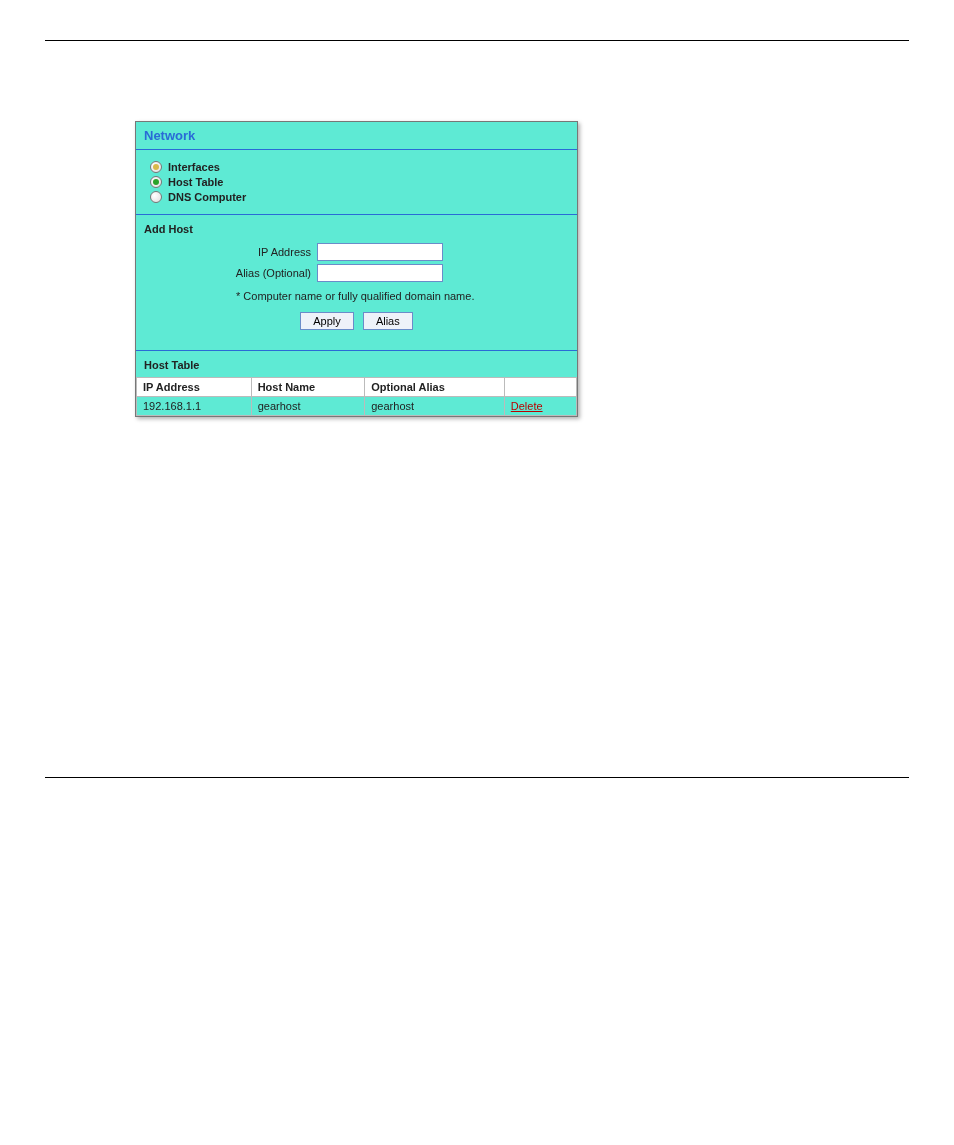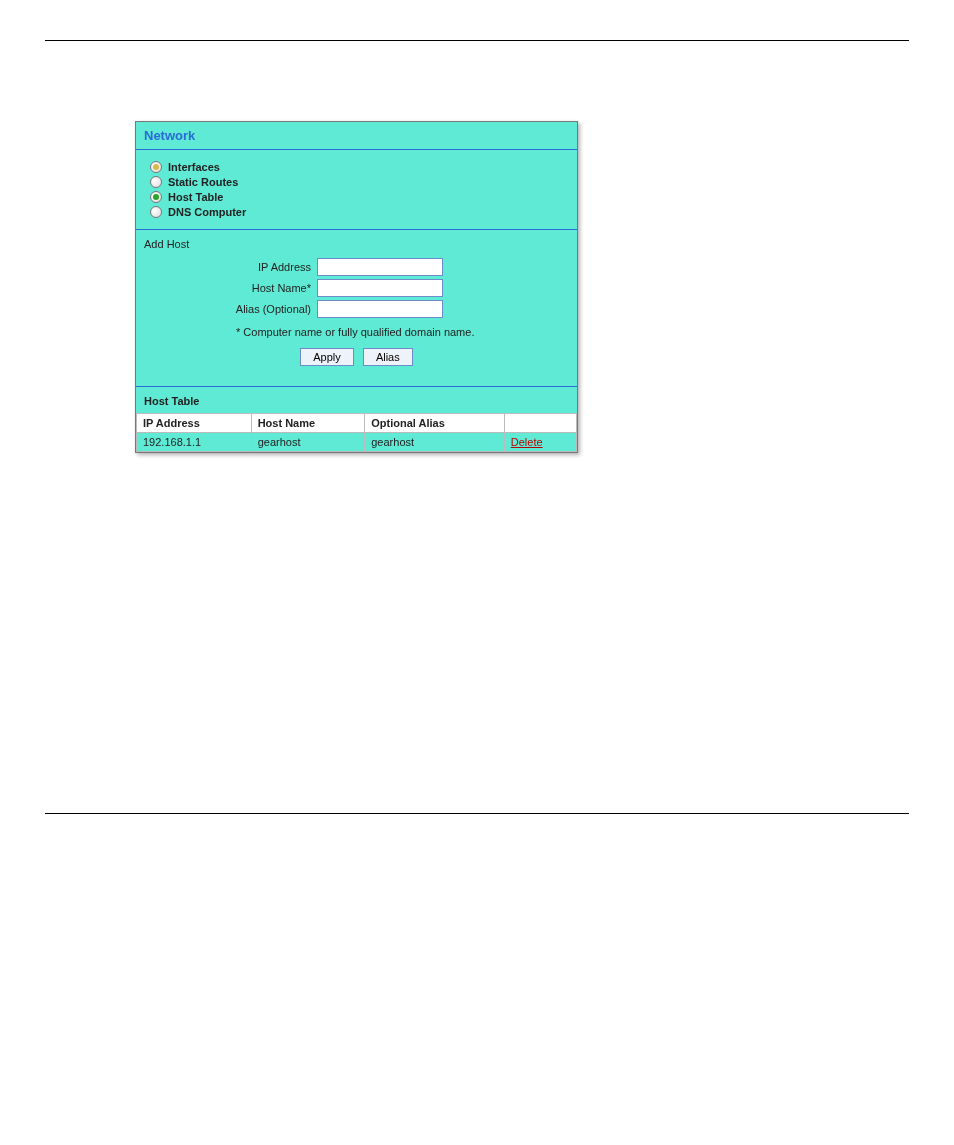--- a/index.html
+++ b/index.html
@@ -74,21 +74,21 @@
   .radio-label {
     font-weight: bold;
     font-size: 11px;
   }
 
   .section-divider {
     border-top: 1.5px solid #2a6bd6;
     margin-top: 6px;
   }
   .section-title {
-    font-weight: normal;
+    font-weight: bold;
     font-size: 11px;
     padding: 8px 8px 4px 8px;
   }
 
   .form-table {
     margin: 4px 0 6px 0;
   }
   .form-row {
     display: flex;
     align-items: center;
@@ -162,43 +162,35 @@
     <div class="panel">
 
       <div class="panel-title">Network</div>
 
       <div class="radio-list">
         <div class="radio-row">
           <span class="radio dot-yellow"></span>
           <span class="radio-label">Interfaces</span>
         </div>
         <div class="radio-row">
-          <span class="radio"></span>
-          <span class="radio-label">Static Routes</span>
-        </div>
-        <div class="radio-row">
           <span class="radio dot-green"></span>
           <span class="radio-label">Host Table</span>
         </div>
         <div class="radio-row">
           <span class="radio"></span>
           <span class="radio-label">DNS Computer</span>
         </div>
       </div>
 
       <div class="section-divider"></div>
       <div class="section-title">Add Host</div>
 
       <div class="form-table">
         <div class="form-row">
           <div class="form-label">IP Address</div>
-          <input class="form-input" type="text" style="">
-        </div>
-        <div class="form-row">
-          <div class="form-label">Host Name*</div>
           <input class="form-input" type="text" style="">
         </div>
         <div class="form-row">
           <div class="form-label">Alias (Optional)</div>
           <input class="form-input" type="text" style="">
         </div>
         <div class="form-note">* Computer name or fully qualified domain name.</div>
         <div class="btn-row">
           <button class="btn">Apply</button>
           <button class="btn">Alias</button>

